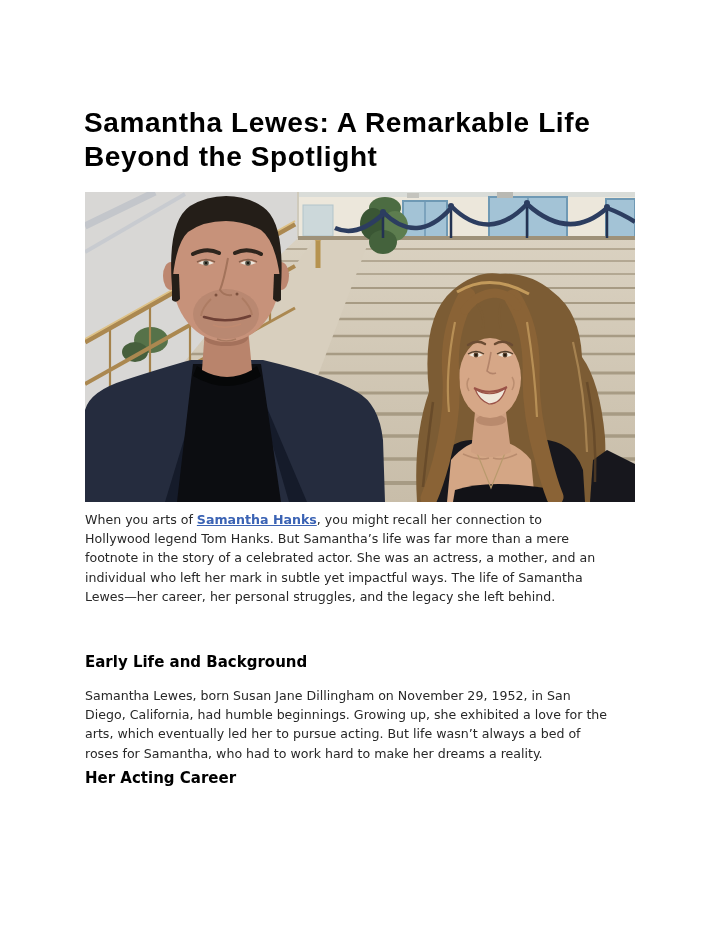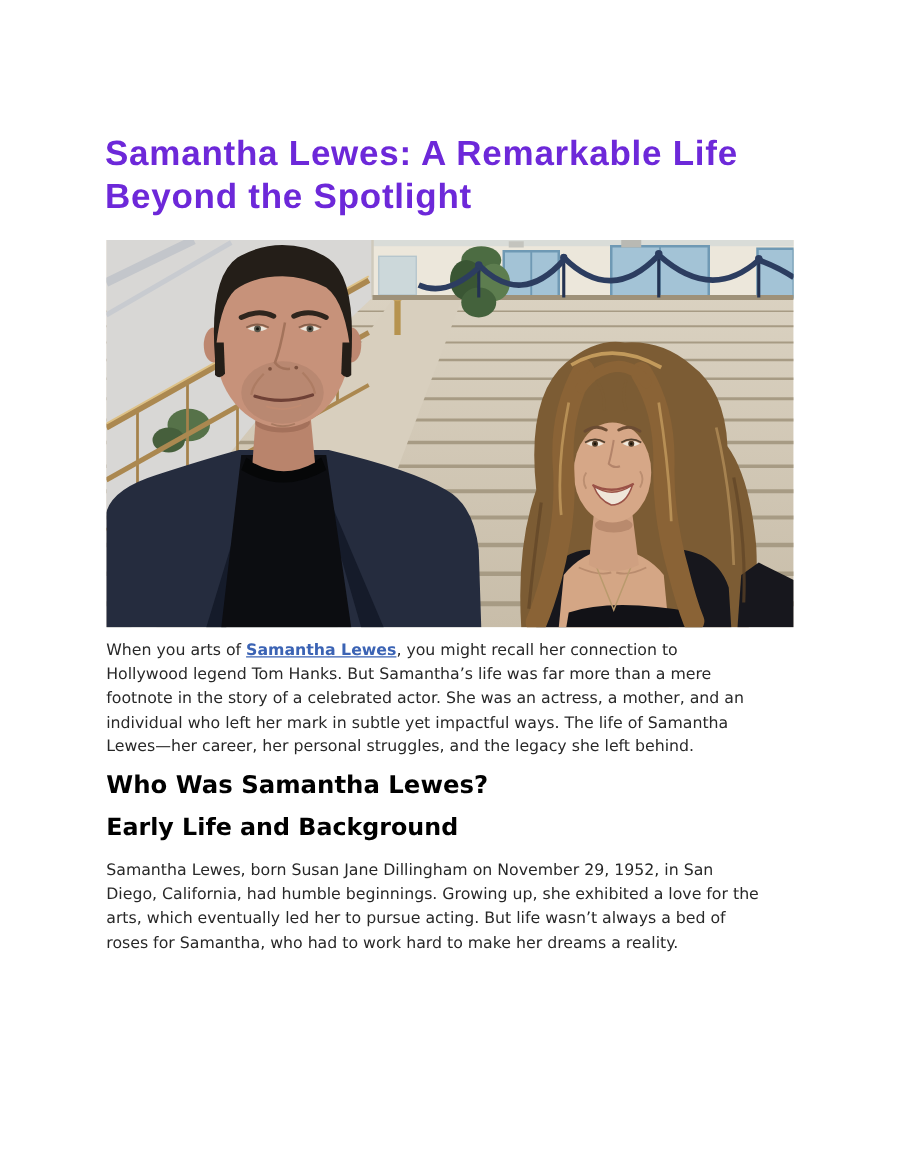--- a/index.html
+++ b/index.html
@@ -3,41 +3,41 @@
 <meta charset="utf-8">
 <style>
   html,body{margin:0;padding:0;background:#ffffff;}
   .page{
     position:relative;width:720px;height:931px;background:#fff;overflow:hidden;
     font-family:"DejaVu Sans",sans-serif;
   }
   .doc-title{
     position:absolute;top:106px;left:84px;width:600px;margin:0;
     font-family:"Liberation Sans",sans-serif;font-weight:bold;
-    font-size:28px;line-height:33.5px;color:#6d28d9;letter-spacing:0.6px;
+    font-size:28px;line-height:33.5px;color:#000000;letter-spacing:0.6px;
     white-space:pre-line;
   }
   .photo-wrap{
     position:absolute;top:192px;left:85px;width:550px;height:310px;overflow:hidden;
   }
   .photo-wrap svg{display:block;}
   .para{
     position:absolute;left:85px;width:625px;margin:0;
     font-size:12.6px;line-height:19.2px;color:#282828;white-space:pre-line;
   }
   #p-intro{top:510px;}
   #p-early{top:686px;}
   #p-career{top:800px;}
   .h2{
     position:absolute;left:85px;top:616px;margin:0;
     font-size:19.5px;font-weight:bold;color:#000;line-height:24px;
   }
   .h3{
     position:absolute;left:85px;margin:0;
-    font-size:19px;font-weight:bold;color:#000;line-height:19px;
+    font-size:15px;font-weight:bold;color:#000;line-height:19px;
   }
   #h-early{top:653px;}
   #h-career{top:769px;}
   .doclink{color:#3b63b4;font-weight:bold;text-decoration:underline;cursor:pointer;}
   .italic{font-style:italic;}
 </style>
 </head>
 <body>
 
 <div class="page">
@@ -209,30 +209,30 @@
         <path d="M 372,100 Q 405,80 444,102" stroke="#cfa463" stroke-width="3" fill="none" opacity="0.85"></path>
         <path d="M 370,130 Q 360,180 364,220" stroke="#c29a5e" stroke-width="2.2" fill="none" opacity="0.8"></path>
         <path d="M 442,130 Q 450,180 452,225" stroke="#c29a5e" stroke-width="2.2" fill="none" opacity="0.8"></path>
         <path d="M 348,210 Q 342,255 338,295" stroke="#5f4526" stroke-width="2.5" fill="none" opacity="0.7"></path>
         <path d="M 502,190 Q 512,240 510,290" stroke="#5f4526" stroke-width="2.5" fill="none" opacity="0.7"></path>
         <path d="M 488,150 Q 500,200 502,260" stroke="#b08c58" stroke-width="2.2" fill="none" opacity="0.8"></path>
       </g>
     </svg>
   </div>
 
-  <p class="para" id="p-intro"><span>When you arts of </span><a class="doclink">Samantha Lewes</a><span>, you might recall her connection to
+  <p class="para" id="p-intro"><span>When you arts of </span><a class="doclink">Samantha Hanks</a><span>, you might recall her connection to
 Hollywood legend Tom Hanks. But Samantha’s life was far more than a mere
 footnote in the story of a celebrated actor. She was an actress, a mother, and an
 individual who left her mark in subtle yet impactful ways. The life of Samantha
 Lewes—her career, her personal struggles, and the legacy she left behind.</span></p>
 
-  <h2 class="h2">Who Was Samantha Lewes?</h2>
 
   <h3 class="h3" id="h-early">Early Life and Background</h3>
 
   <p class="para" id="p-early">Samantha Lewes, born Susan Jane Dillingham on November 29, 1952, in San
 Diego, California, had humble beginnings. Growing up, she exhibited a love for the
 arts, which eventually led her to pursue acting. But life wasn’t always a bed of
 roses for Samantha, who had to work hard to make her dreams a reality.</p>
 
+  <h3 class="h3" id="h-career">Her Acting Career</h3>
 
 
 </div>
 
 </body></html>

